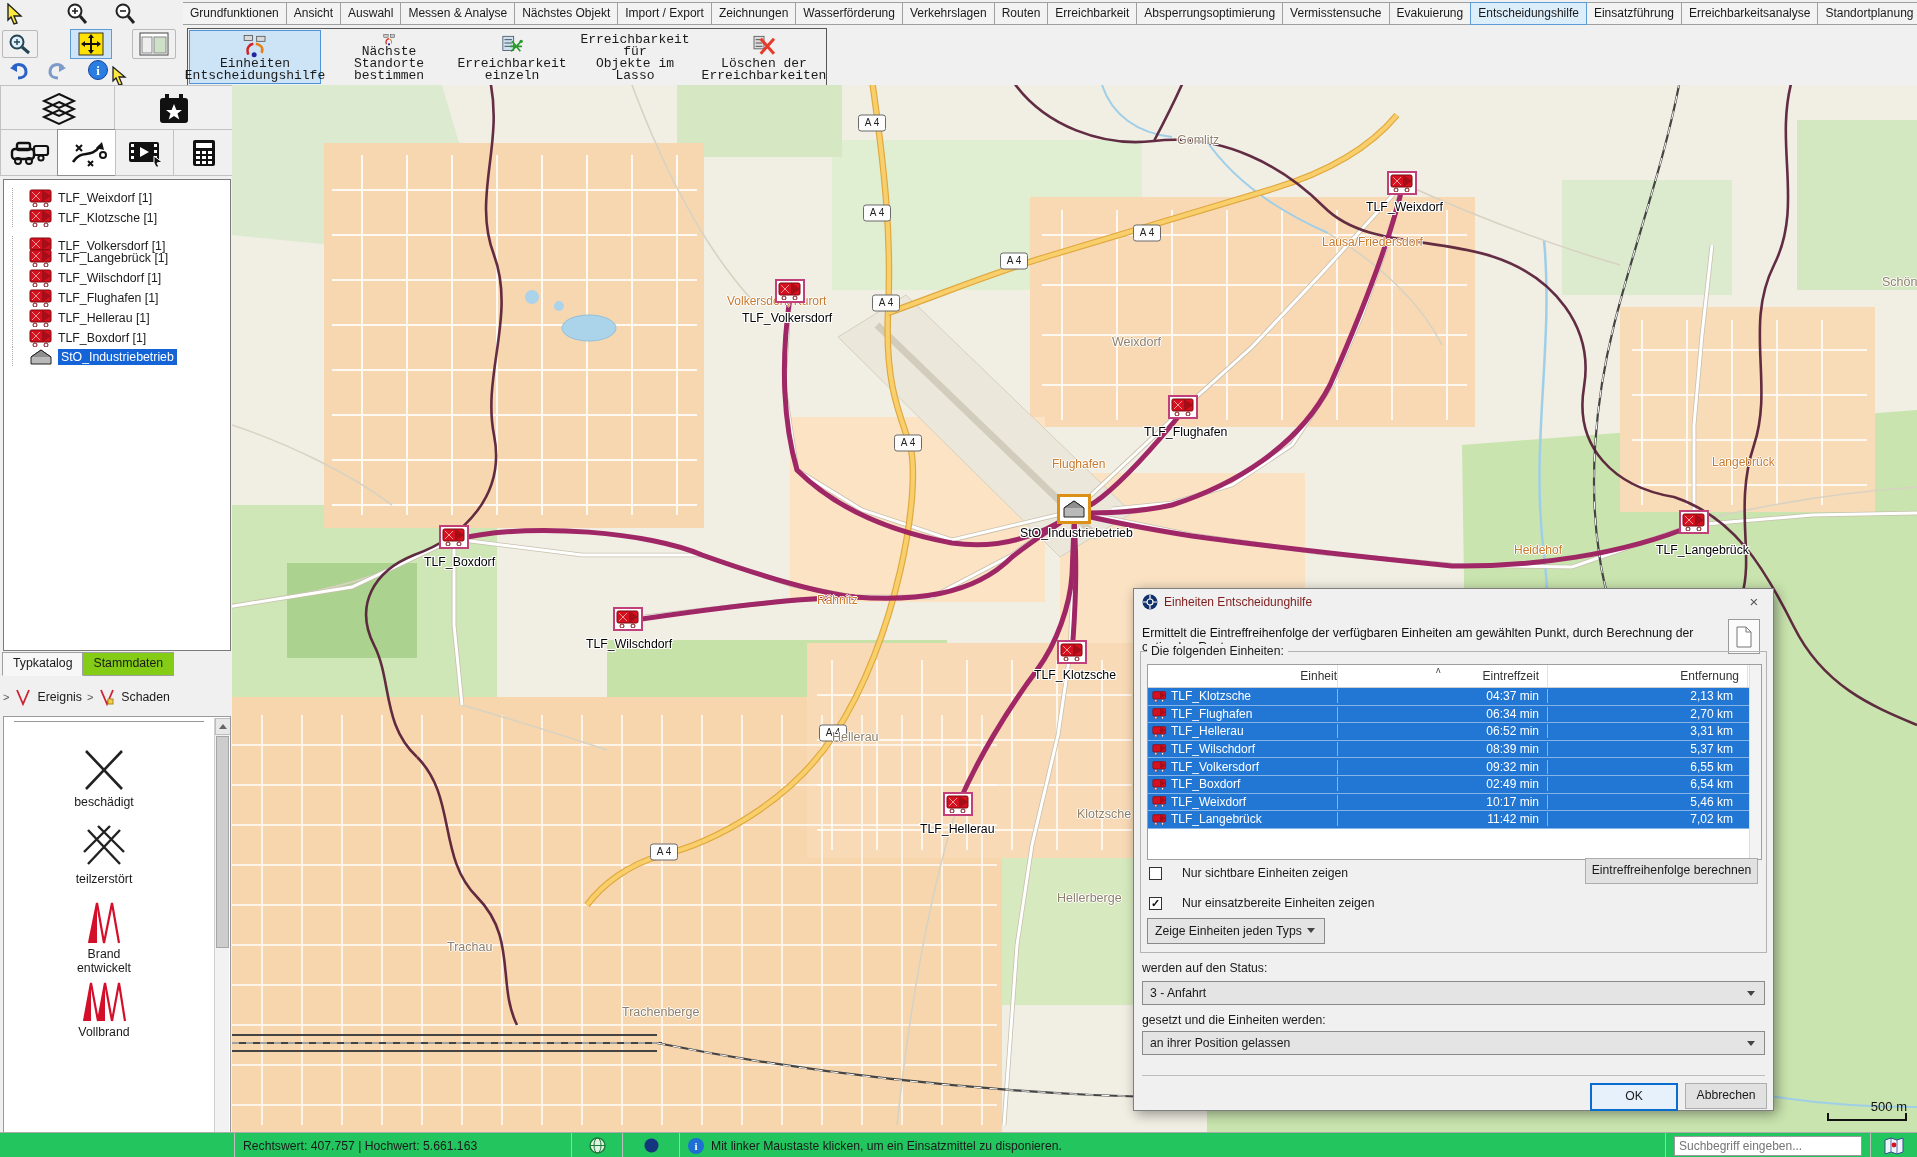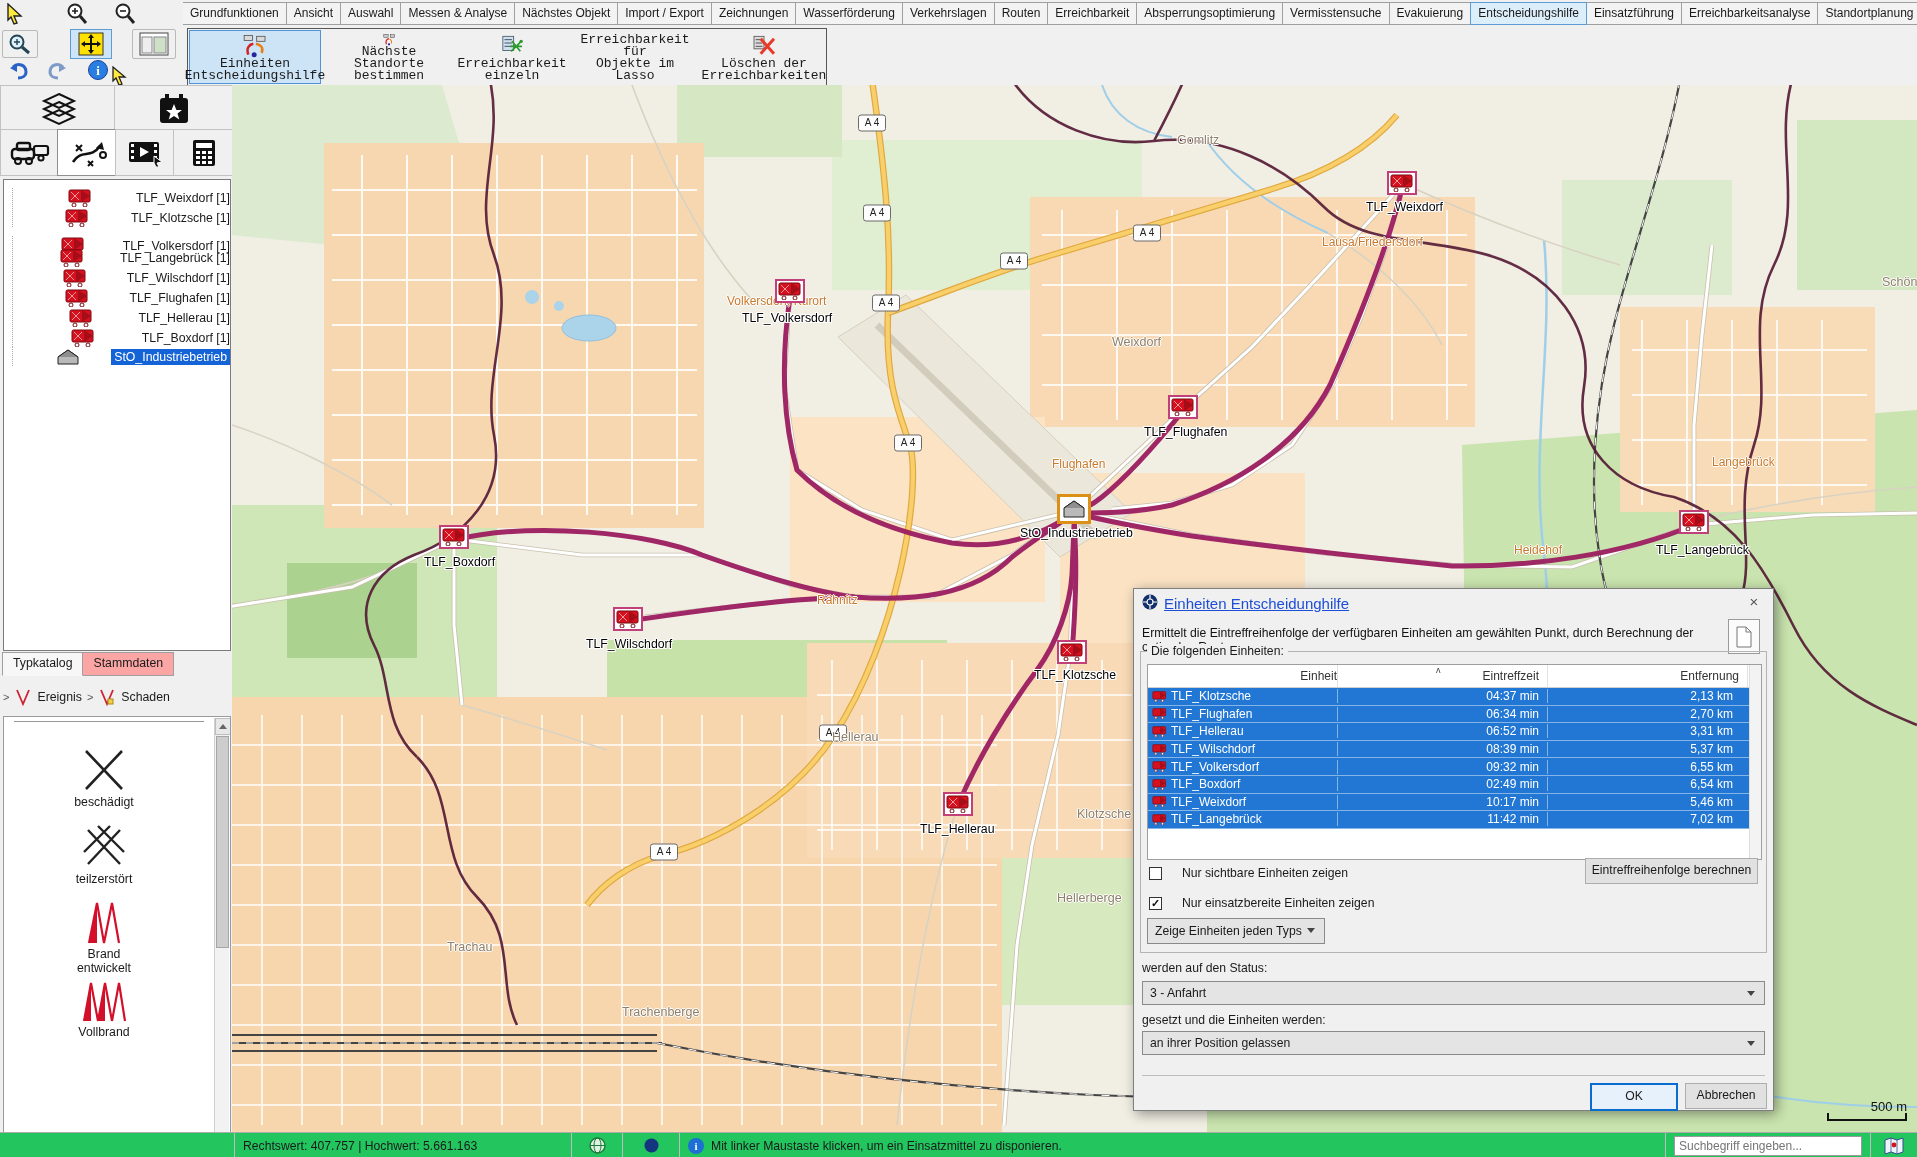--- a/index.html
+++ b/index.html
@@ -21,28 +21,28 @@
   #toolstrip{position:absolute;left:0;top:27px;width:1917px;height:58px;background:#f0f0f0;}
   #toolbox{position:absolute;left:187px;top:1px;height:54px;border:1px solid #555;background:#f0f0f0;display:flex;align-items:stretch;padding:1px;}
   .tb-btn{display:flex;flex-direction:column;align-items:center;justify-content:flex-start;padding:2px 6px 1px 6px;border:1px solid transparent;min-width:92px;}
   .tb-btn.selected{background:#cde4f7;border-color:#4f94d8;}
   .tb-label{font-size:13px;line-height:12px;text-align:center;font-family:Liberation Mono, monospace;}
   
   #sidebar{position:absolute;left:0;top:85px;width:232px;height:1047px;background:#f0f0f0;border-right:1px solid #9a9a9a;}
   .side-tab{position:absolute;height:45px;display:flex;align-items:center;justify-content:center;border:1px solid #c2c2c2;background:#f0f0f0;}
   .side-tab.active{background:#ffffff;border-color:#8f8f8f;}
   #unitlist{position:absolute;left:3px;top:94px;width:226px;height:470px;background:#fff;border:1px solid #7a7a7a;overflow:hidden;}
-  .unit-row{position:absolute;left:0;width:100%;height:19px;display:flex;align-items:center;justify-content:space-between;}
+  .unit-row{position:absolute;left:0;width:100%;height:19px;display:flex;align-items:center;}
   .unit-row .tree{width:16px;border-left:1px dotted #aaa;height:100%;margin-left:8px;}
   .unit-row .uicon{width:24px;height:18px;margin-right:5px;}
   .unit-row .ulabel{font-size:12.3px;}
   .unit-row.selected .ulabel{background:#1464d8;color:#fff;padding:1px 3px;}
   
   #cat-tabs{position:absolute;left:3px;top:567px;height:24px;display:flex;}
-  .cat-tab{padding:3px 10px;border:1px solid #9f9f9f;background:#fca5a5;font-size:12.3px;margin-left:-1px;}
+  .cat-tab{padding:3px 10px;border:1px solid #9f9f9f;background:#84cc16;font-size:12.3px;margin-left:-1px;}
   .cat-tab.active{background:#f7f7f7;border-bottom-color:#f7f7f7;z-index:2;position:relative;}
   #crumb{position:absolute;left:3px;top:596px;width:226px;height:32px;display:flex;align-items:center;gap:5px;font-size:12.3px;}
   .chev{color:#555;font-size:11px;}
   #legendpanel{position:absolute;left:3px;top:631px;width:226px;height:495px;background:#fff;border:1px solid #9a9a9a;overflow:hidden;}
   .leg-item{position:absolute;left:0;width:200px;text-align:center;font-size:12.3px;}
   .leg-item svg{display:block;margin:0 auto;}
   
   #legsb{position:absolute;right:1px;top:1px;width:14px;height:493px;background:#f2f2f2;border-left:1px solid #d0d0d0;}
   .sb-arrow{position:absolute;left:0;width:14px;height:15px;background:#e8e8e8;border:1px solid #bdbdbd;display:flex;align-items:center;justify-content:center;}
   .sb-thumb{position:absolute;left:1px;width:11px;background:#cdcdcd;border:1px solid #a5a5a5;}
@@ -58,21 +58,21 @@
   .a4{position:absolute;width:26px;height:15px;background:#fdfdfd;border:1px solid #6b6b6b;border-radius:3px;
     font-size:10px;text-align:center;line-height:14px;color:#222;transform:translate(-50%,-50%);}
   .marker{position:absolute;width:30px;height:24px;background:#fff;border:2px solid #c2407a;transform:translate(-50%,-50%);
     display:flex;align-items:center;justify-content:center;box-sizing:border-box;}
   .marker.site{width:34px;height:30px;border:3px solid #dd9018;}
   #scalebox{position:absolute;right:10px;bottom:18px;text-align:right;font-size:13px;color:#111;}
   
   #dialog{position:absolute;left:1133px;top:588px;width:639px;height:521px;background:#f0f0f0;
     border:1px solid #7f7f7f;box-shadow:3px 3px 12px rgba(0,0,0,.4);z-index:50;}
   #dlg-title{position:absolute;left:0;top:0;width:100%;height:26px;}
-  #dlg-title .ttext{position:absolute;left:30px;top:6px;font-size:15px;color:#1d4ed8;text-decoration:underline;}
+  #dlg-title .ttext{position:absolute;left:30px;top:6px;font-size:12px;color:#7f1d1d;}
   #dlg-close{position:absolute;right:4px;top:2px;width:30px;height:22px;text-align:center;line-height:22px;color:#555;font-size:15px;}
   #dlg-desc{position:absolute;left:8px;top:37px;width:575px;font-size:12.2px;color:#111;}
   #copybtn{position:absolute;left:594px;top:30px;width:30px;height:33px;background:#fbfbfb;border:1px solid #9a9a9a;
     display:flex;align-items:center;justify-content:center;}
   .groupbox{position:absolute;left:6px;top:62px;width:625px;height:300px;border:1px solid #b4b4b4;}
   .gb-label{position:absolute;left:6px;top:-8px;background:#f0f0f0;padding:0 4px;font-size:12.2px;}
   #utable{position:absolute;left:6px;top:12px;width:613px;height:194px;background:#fff;border:1px solid #9e9e9e;overflow:hidden;}
   .thead{display:flex;height:22px;background:#fff;border-bottom:1px solid #cfcfcf;font-size:12px;color:#333;position:relative;}
   .thead .hc{line-height:22px;border-right:1px solid #e2e2e2;box-sizing:border-box;}
   .hc1{width:190px;padding-left:6px;text-align:right;}

